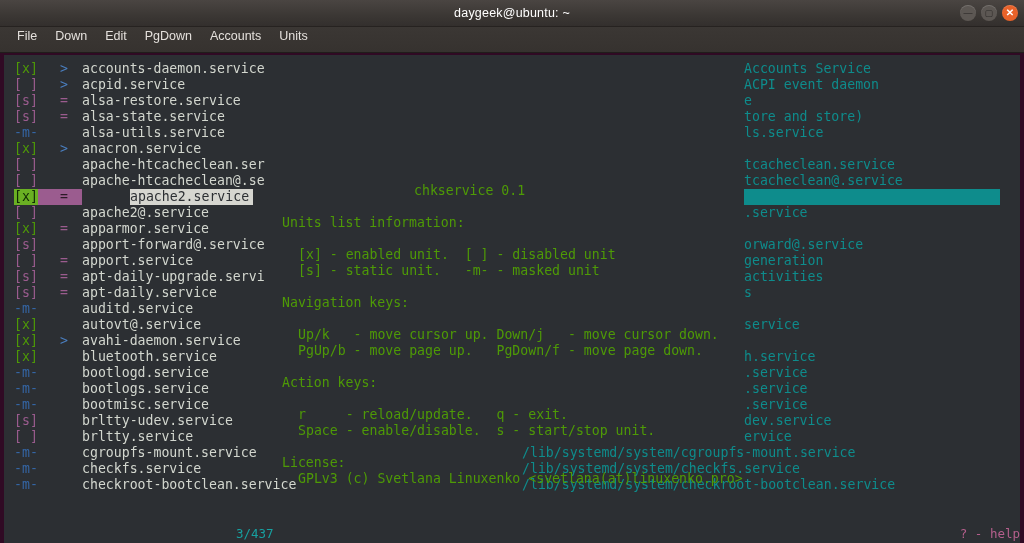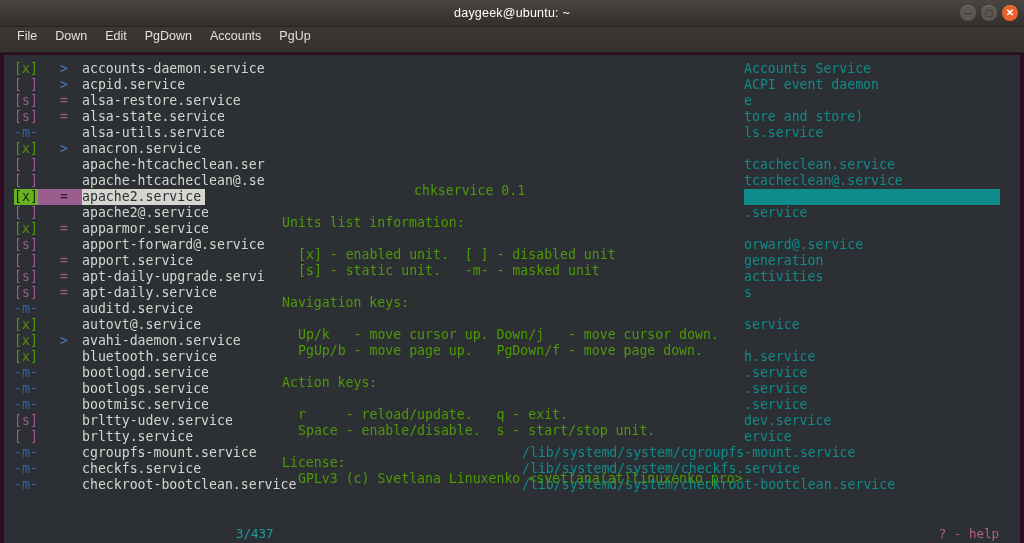--- a/index.html
+++ b/index.html
@@ -93,20 +93,21 @@
   .c-green   { color: #4e9a06; }
   .c-purple  { color: #9b5c8f; }
   .c-blue    { color: #3465a4; }
   .c-blue-b  { color: #4a7fc1; }
   .c-teal    { color: #0e8c8c; }
   .c-white   { color: #d3d7cf; }
 
   .sel-name {
     background: #d6d6d0;
     color: #2c2f33;
+    margin-left: 48px;
   }
   .sel-mark {
     background: #6ab023;
     color: #0f2a04;
   }
   .sel-eq {
     background: #9b5c8f;
     color: #2c1a27;
   }
   .sel-gap { background: #9b5c8f; }
@@ -120,21 +121,21 @@
     left: 0; right: 0; bottom: 0;
     height: 18px;
     line-height: 18px;
     font-size: 12.5px;
   }
   #status-count {
     position: absolute; left: 232px; top: 0;
     color: #17a0a0;
   }
   #status-help {
-    position: absolute; right: 21px; top: 0;
+    position: absolute; right: 0; top: 0;
     color: #b45f8c;
   }
 </style>
 </head>
 <body>
 
 <div id="window">
 
   <div id="titlebar">
     <div id="title-text">daygeek@ubuntu: ~</div>
@@ -150,21 +151,21 @@
       </div>
     </div>
   </div>
 
   <div id="menubar">
     <div class="menu-item">File</div>
     <div class="menu-item">Down</div>
     <div class="menu-item">Edit</div>
     <div class="menu-item">PgDown</div>
     <div class="menu-item">Accounts</div>
-    <div class="menu-item">PgUp</div>
+    <div class="menu-item">Units</div>
   </div>
 
   <div id="term-outer">
     <div id="term">
       <div id="screen">
 
         
         <div id="unit-list"><div class="row" style="top: 6px;"><span class="c-green" style="position: absolute; left: 10px;">[x]</span><span class="c-blue-b" style="position: absolute; left: 56px;">&gt;</span><span class="c-white" style="position: absolute; left: 78px;">accounts-daemon.service</span></div><div class="row" style="top: 22px;"><span class="c-purple" style="position: absolute; left: 10px;">[ ]</span><span class="c-blue-b" style="position: absolute; left: 56px;">&gt;</span><span class="c-white" style="position: absolute; left: 78px;">acpid.service</span></div><div class="row" style="top: 38px;"><span class="c-purple" style="position: absolute; left: 10px;">[s]</span><span class="c-purple" style="position: absolute; left: 56px;">=</span><span class="c-white" style="position: absolute; left: 78px;">alsa-restore.service</span></div><div class="row" style="top: 54px;"><span class="c-purple" style="position: absolute; left: 10px;">[s]</span><span class="c-purple" style="position: absolute; left: 56px;">=</span><span class="c-white" style="position: absolute; left: 78px;">alsa-state.service</span></div><div class="row" style="top: 70px;"><span class="c-blue" style="position: absolute; left: 10px;">-m-</span><span class="c-white" style="position: absolute; left: 78px;">alsa-utils.service</span></div><div class="row" style="top: 86px;"><span class="c-green" style="position: absolute; left: 10px;">[x]</span><span class="c-blue-b" style="position: absolute; left: 56px;">&gt;</span><span class="c-white" style="position: absolute; left: 78px;">anacron.service</span></div><div class="row" style="top: 102px;"><span class="c-purple" style="position: absolute; left: 10px;">[ ]</span><span class="c-white" style="position: absolute; left: 78px;">apache-htcacheclean.ser</span></div><div class="row" style="top: 118px;"><span class="c-purple" style="position: absolute; left: 10px;">[ ]</span><span class="c-white" style="position: absolute; left: 78px;">apache-htcacheclean@.se</span></div><div class="row" style="top: 134px;"><span class="sel-mark" style="position: absolute; left: 10px;">[x]</span><span class="sel-gap" style="position: absolute; left: 34px; width: 44px; height: 16px;"></span><span class="sel-eq" style="position: absolute; left: 56px;">=</span><span class="sel-name" style="position: absolute; left: 78px; padding-right: 4px;">apache2.service</span></div><div class="row" style="top: 150px;"><span class="c-purple" style="position: absolute; left: 10px;">[ ]</span><span class="c-white" style="position: absolute; left: 78px;">apache2@.service</span></div><div class="row" style="top: 166px;"><span class="c-green" style="position: absolute; left: 10px;">[x]</span><span class="c-purple" style="position: absolute; left: 56px;">=</span><span class="c-white" style="position: absolute; left: 78px;">apparmor.service</span></div><div class="row" style="top: 182px;"><span class="c-purple" style="position: absolute; left: 10px;">[s]</span><span class="c-white" style="position: absolute; left: 78px;">apport-forward@.service</span></div><div class="row" style="top: 198px;"><span class="c-purple" style="position: absolute; left: 10px;">[ ]</span><span class="c-purple" style="position: absolute; left: 56px;">=</span><span class="c-white" style="position: absolute; left: 78px;">apport.service</span></div><div class="row" style="top: 214px;"><span class="c-purple" style="position: absolute; left: 10px;">[s]</span><span class="c-purple" style="position: absolute; left: 56px;">=</span><span class="c-white" style="position: absolute; left: 78px;">apt-daily-upgrade.servi</span></div><div class="row" style="top: 230px;"><span class="c-purple" style="position: absolute; left: 10px;">[s]</span><span class="c-purple" style="position: absolute; left: 56px;">=</span><span class="c-white" style="position: absolute; left: 78px;">apt-daily.service</span></div><div class="row" style="top: 246px;"><span class="c-blue" style="position: absolute; left: 10px;">-m-</span><span class="c-white" style="position: absolute; left: 78px;">auditd.service</span></div><div class="row" style="top: 262px;"><span class="c-green" style="position: absolute; left: 10px;">[x]</span><span class="c-white" style="position: absolute; left: 78px;">autovt@.service</span></div><div class="row" style="top: 278px;"><span class="c-green" style="position: absolute; left: 10px;">[x]</span><span class="c-blue-b" style="position: absolute; left: 56px;">&gt;</span><span class="c-white" style="position: absolute; left: 78px;">avahi-daemon.service</span></div><div class="row" style="top: 294px;"><span class="c-green" style="position: absolute; left: 10px;">[x]</span><span class="c-white" style="position: absolute; left: 78px;">bluetooth.service</span></div><div class="row" style="top: 310px;"><span class="c-blue" style="position: absolute; left: 10px;">-m-</span><span class="c-white" style="position: absolute; left: 78px;">bootlogd.service</span></div><div class="row" style="top: 326px;"><span class="c-blue" style="position: absolute; left: 10px;">-m-</span><span class="c-white" style="position: absolute; left: 78px;">bootlogs.service</span></div><div class="row" style="top: 342px;"><span class="c-blue" style="position: absolute; left: 10px;">-m-</span><span class="c-white" style="position: absolute; left: 78px;">bootmisc.service</span></div><div class="row" style="top: 358px;"><span class="c-purple" style="position: absolute; left: 10px;">[s]</span><span class="c-white" style="position: absolute; left: 78px;">brltty-udev.service</span></div><div class="row" style="top: 374px;"><span class="c-purple" style="position: absolute; left: 10px;">[ ]</span><span class="c-white" style="position: absolute; left: 78px;">brltty.service</span></div><div class="row" style="top: 390px;"><span class="c-blue" style="position: absolute; left: 10px;">-m-</span><span class="c-white" style="position: absolute; left: 78px;">cgroupfs-mount.service</span></div><div class="row" style="top: 406px;"><span class="c-blue" style="position: absolute; left: 10px;">-m-</span><span class="c-white" style="position: absolute; left: 78px;">checkfs.service</span></div><div class="row" style="top: 422px;"><span class="c-blue" style="position: absolute; left: 10px;">-m-</span><span class="c-white" style="position: absolute; left: 78px;">checkroot-bootclean.service</span></div></div>
 
         

